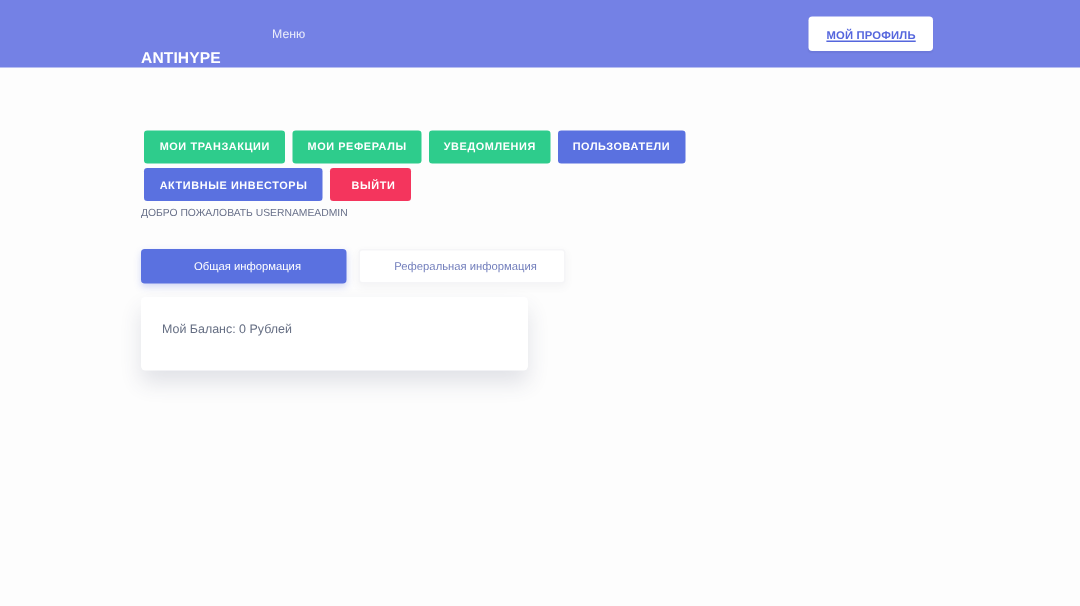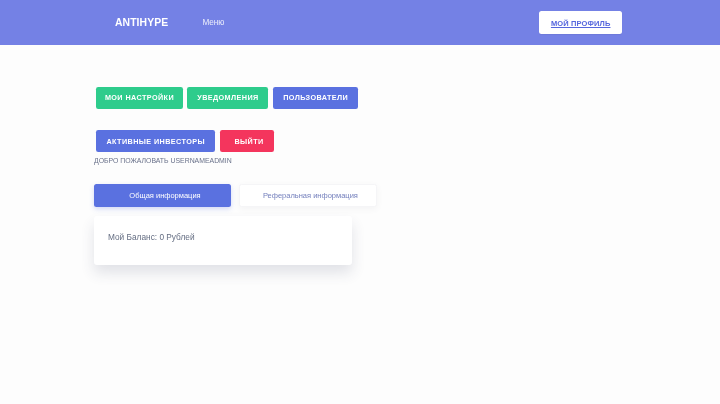--- a/index.html
+++ b/index.html
@@ -9,35 +9,35 @@
     background:#fdfdfd;
     font-family:"Liberation Sans",sans-serif;
     -webkit-font-smoothing:antialiased;
   }
   .navbar{
     height:45px;background:#7481e5;display:flex;align-items:center;
     box-sizing:border-box;padding:0 97.9px 0 94px;
   }
   .brand{
     color:#ffffff;font-weight:bold;font-size:10.4px;letter-spacing:.08px;
-    line-height:1;position:relative;top:1px;margin-left:21px;
+    line-height:1;position:relative;top:18px;
   }
   .nav-link{color:#eceefb;font-size:8.2px;margin-left:34.2px;line-height:1;position:relative;top:1px;}
   .spacer{flex:1;}
   .profile-btn{
     background:#fff;color:#5566dd;border:none;border-radius:2.5px;
     font-size:7.5px;font-weight:bold;letter-spacing:.13px;
     height:23.1px;width:82.8px;padding:0;font-family:inherit;position:relative;top:.3px;padding-top:1.4px;box-sizing:border-box;
     display:inline-flex;align-items:center;justify-content:center;
     box-shadow:0 1px 1px rgba(20,20,50,.06);
     text-decoration:underline;
   }
   .container{padding:0 94px;}
   .btnrow{display:flex;gap:4.6px;padding-top:41.6px;padding-left:2px;}
-  .btnrow2{display:flex;gap:4.5px;padding-top:21px;padding-left:2px;}
+  .btnrow2{display:flex;gap:4.5px;padding-top:3px;padding-left:2px;}
   .btn{
     border:none;border-radius:2.2px;color:#fff;height:22.4px;
     font-size:7.25px;font-weight:bold;letter-spacing:.4px;
     display:inline-flex;align-items:center;justify-content:center;
     font-family:inherit;padding:0;box-sizing:border-box;
     text-indent:.4px;
   }
   .btn-success{background:#2ecc8c;}
   .btn-primary{background:#5a71e0;}
   .btn-danger{background:#f4355d;text-indent:4.5px;}
@@ -64,21 +64,22 @@
 
 <div class="navbar">
   <span class="brand">ANTIHYPE</span>
   <span class="nav-link">Меню</span>
   <span class="spacer"></span>
   <button class="profile-btn">МОЙ ПРОФИЛЬ</button>
 </div>
 
 <div class="container">
   <div class="btnrow" id="row1">
-      <button class="btn btn-success" style="width: 86.5px;">МОИ НАСТРОЙКИ</button>
+      <button class="btn btn-success" style="width: 94px;">МОИ ТРАНЗАКЦИИ</button>
+      <button class="btn btn-success" style="width: 86.5px;">МОИ РЕФЕРАЛЫ</button>
       <button class="btn btn-success" style="width: 81.3px;">УВЕДОМЛЕНИЯ</button>
       <button class="btn btn-primary" style="width: 85px;">ПОЛЬЗОВАТЕЛИ</button>
     </div>
   <div class="btnrow2" id="row2">
       <button class="btn btn-primary" style="width: 119px;">АКТИВНЫЕ ИНВЕСТОРЫ</button>
       <button class="btn btn-danger" style="width: 54.5px;">ВЫЙТИ</button>
     </div>
   <div class="welcome">ДОБРО ПОЖАЛОВАТЬ USERNAMEADMIN</div>
   <div class="tabs" id="tabs">
       <div class="tab tab-active" style="width: 137px;">Общая информация</div>

